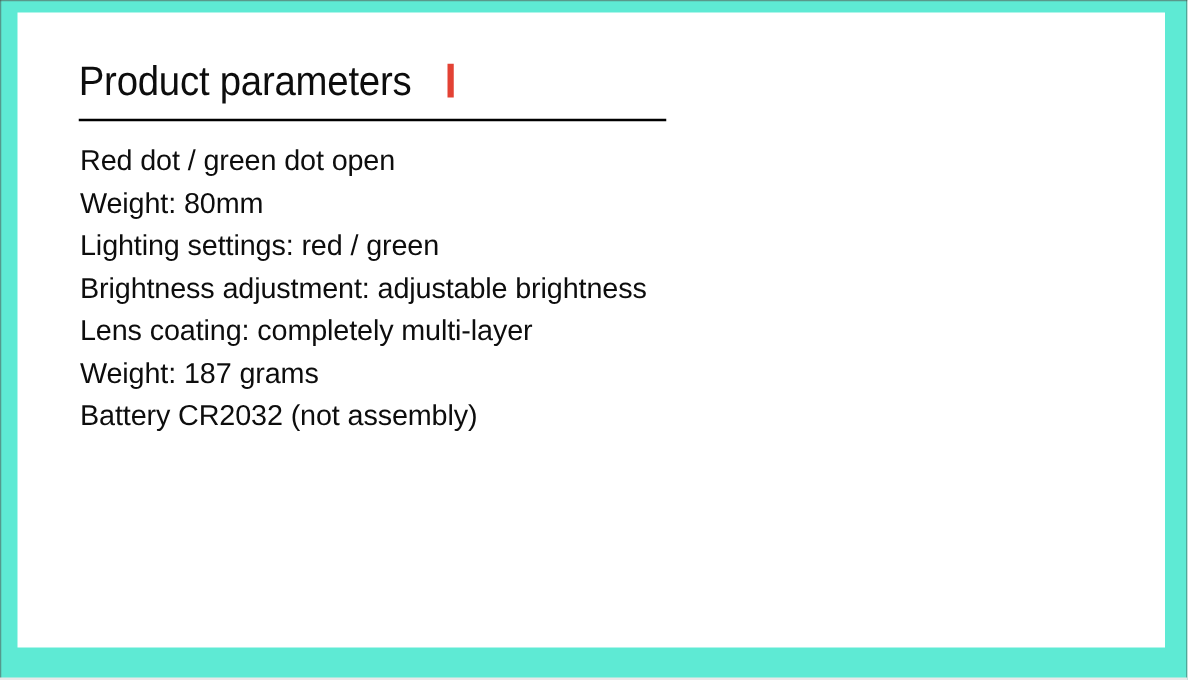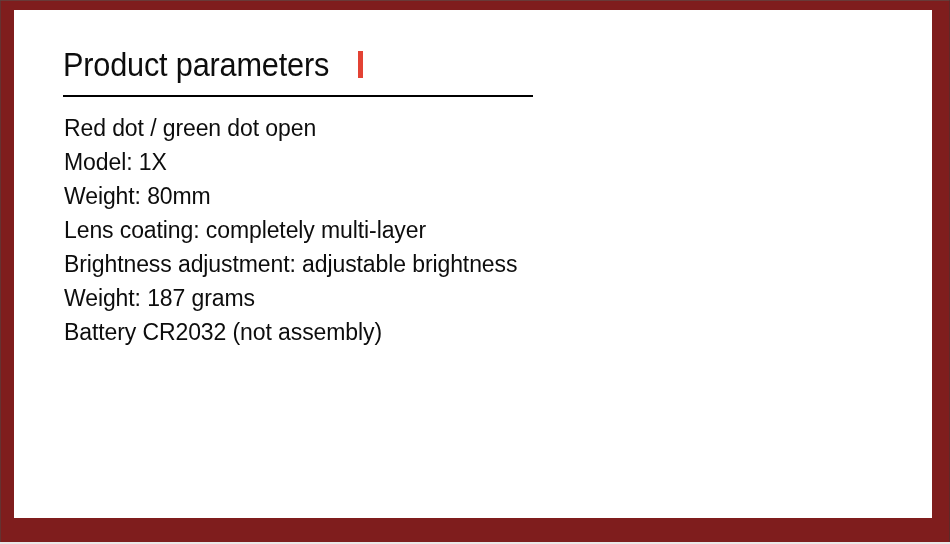--- a/index.html
+++ b/index.html
@@ -12,21 +12,21 @@
     height: 544px;
     overflow: hidden;
     font-family: "Liberation Sans", sans-serif;
   }
 
   
   #slide {
     position: relative;
     width: 950px;
     height: 544px;
-    background: #7f1d1d;
+    background: #5eead4;
     box-sizing: border-box;
   }
   
   #slide::before {
     content: "";
     position: absolute;
     left: 0; top: 0;
     width: 950px;
     height: 1px;
     background: #55534f;
@@ -135,22 +135,22 @@
 
     <div id="heading">
       <span class="title-text">Product parameters</span>
       <span class="accent-bar"></span>
     </div>
 
     <div id="title-rule"></div>
 
     <ul id="spec-list">
       <li>Red dot / green dot open</li>
-      <li>Model: 1X</li>
       <li>Weight: 80mm</li>
+      <li>Lighting settings: red / green</li>
+      <li>Brightness adjustment: adjustable brightness</li>
       <li>Lens coating: completely multi-layer</li>
-      <li>Brightness adjustment: adjustable brightness</li>
       <li>Weight: 187 grams</li>
       <li>Battery CR2032 (not assembly)</li>
     </ul>
 
   </div>
 </div>
 
 </body></html>

